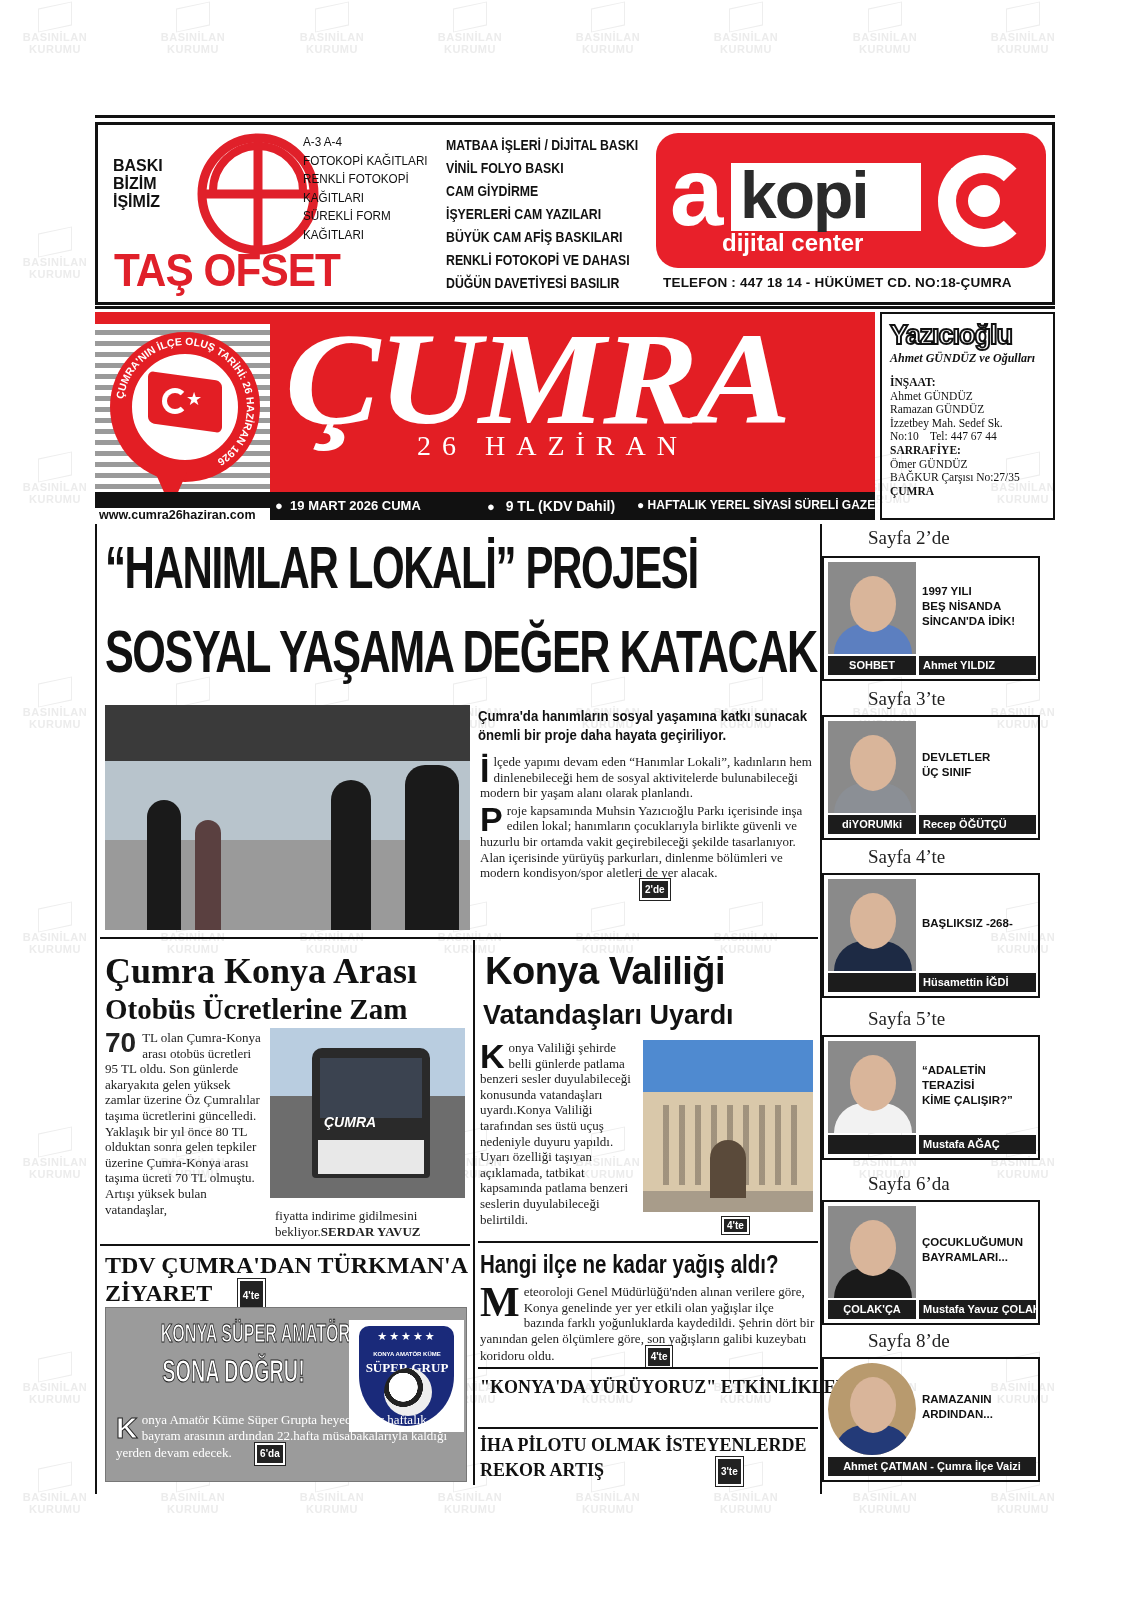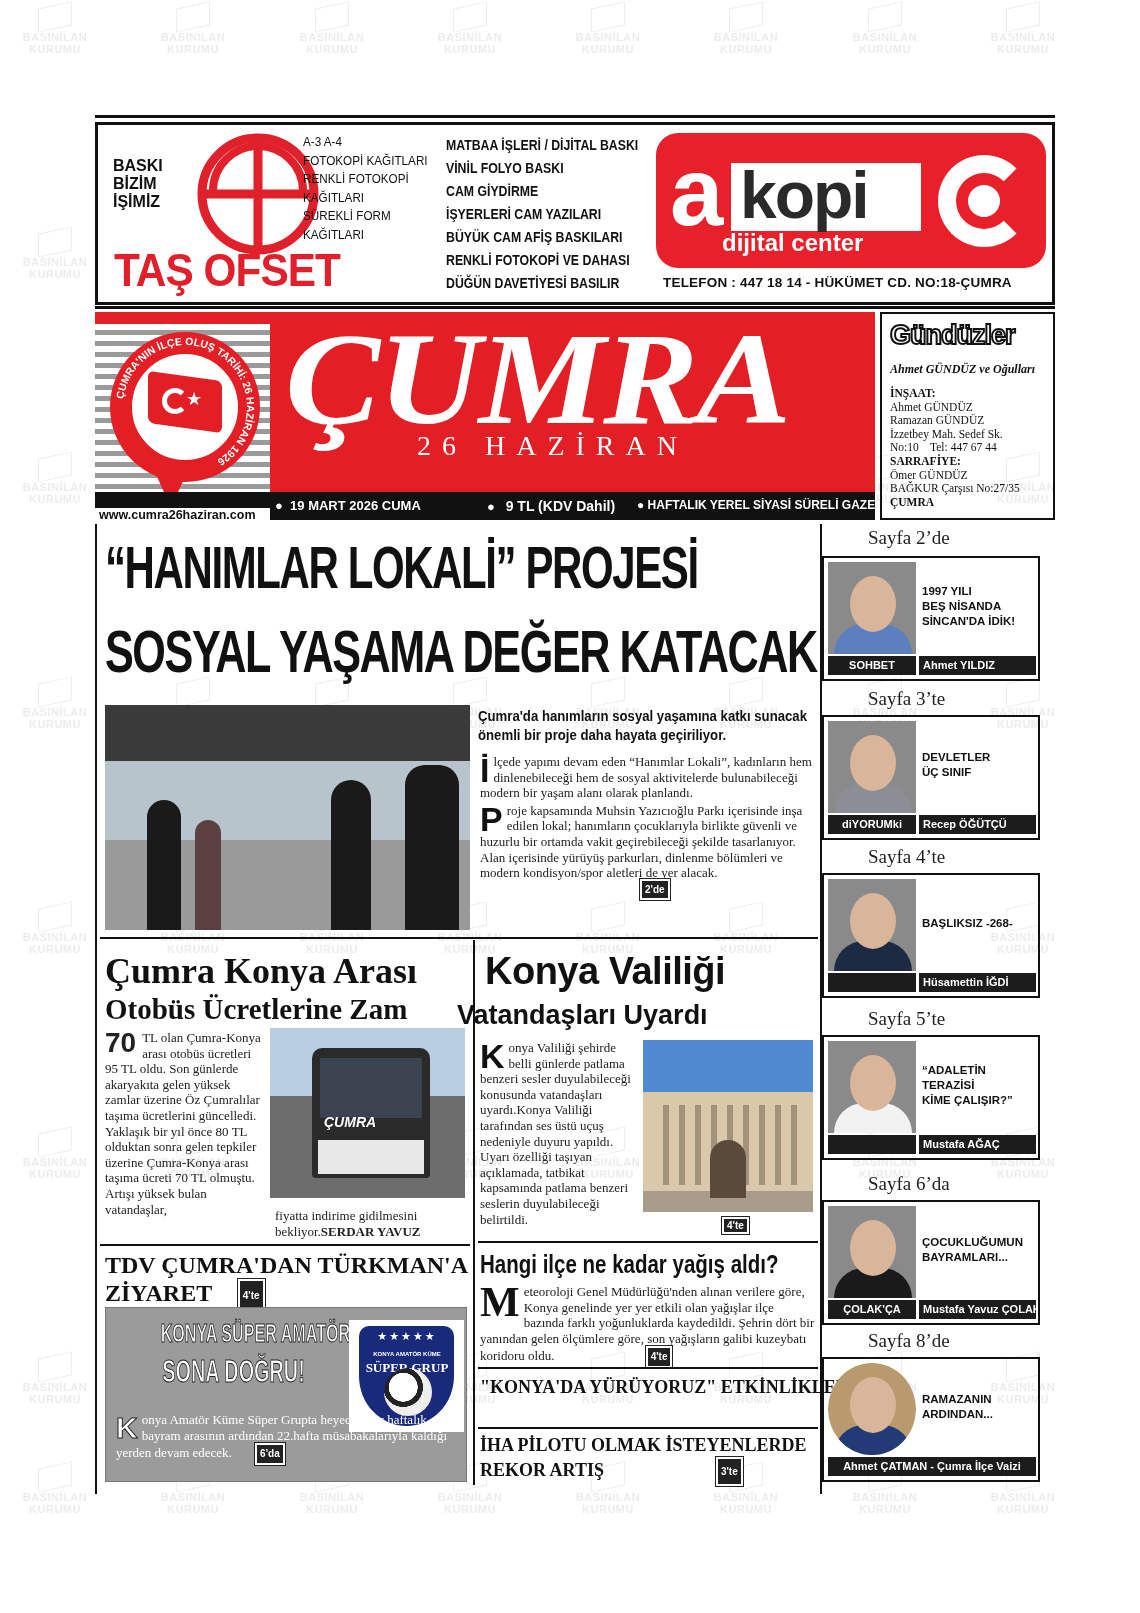--- a/index.html
+++ b/index.html
@@ -40,21 +40,21 @@
   .ribbon { position: absolute; left: 60px; top: 160px; width: 0; height: 0; border-left: 16px solid transparent; border-right: 16px solid transparent; border-top: 36px solid #e31e24; }
   .mast-title { position: absolute; left: 190px; top: -10px; font-family: "Liberation Serif", serif; font-style: italic; font-weight: bold; font-size: 132px; color: #fff; letter-spacing: -2px; transform: scaleX(1.08); transform-origin: left; white-space: nowrap; }
   .mast-sub { position: absolute; left: 322px; top: 118px; font-family: "Liberation Serif", serif; font-size: 28px; color: #fff; letter-spacing: 11px; white-space: nowrap; }
   .mast-bar { position: absolute; left: 95px; top: 492px; width: 780px; height: 28px; background: #111; color: #fff; font-family: "Liberation Sans", sans-serif; font-weight: bold; font-size: 13px; }
   .mast-bar span { position: absolute; top: 6px; white-space: nowrap; }
   .url { position: absolute; left: 95px; top: 508px; width: 175px; height: 16px; background: #fff; color: #111; font-family: "Liberation Sans", sans-serif; font-size: 12.5px; font-weight: bold; padding-left: 4px; }
 
   
   .gund { position: absolute; left: 880px; top: 312px; width: 175px; height: 208px; border: 2px solid #111; padding: 6px 8px; }
   .gund-logo { font-family: "Liberation Sans", sans-serif; font-weight: bold; font-size: 27px; color: #fff; -webkit-text-stroke: 2px #111; letter-spacing: -1px; }
-  .gund-sub { font-family: "Liberation Serif", serif; font-style: italic; font-weight: bold; font-size: 12px; margin-top: 11px; white-space: nowrap; }
+  .gund-sub { font-family: "Liberation Serif", serif; font-style: italic; font-weight: bold; font-size: 12px; margin-top: 0; white-space: nowrap; }
   .gund-body { font-size: 11.5px; line-height: 13.6px; margin-top: 10px; white-space: nowrap; }
   .gund-body b { font-weight: bold; }
 
   
   .content-left { position: absolute; left: 95px; top: 524px; width: 2px; height: 970px; background: #111; }
   .content-div { position: absolute; left: 820px; top: 524px; width: 2px; height: 970px; background: #111; }
 
   .hl1 { position: absolute; left: 105px; top: 533px; font-family: "Liberation Sans", sans-serif; font-weight: bold; font-size: 60px; letter-spacing: -2px; transform: scaleX(0.7); transform-origin: left; white-space: nowrap; color: #111; }
   .hl2 { position: absolute; left: 105px; top: 617px; font-family: "Liberation Sans", sans-serif; font-weight: bold; font-size: 60px; letter-spacing: -2px; transform: scaleX(0.72); transform-origin: left; white-space: nowrap; color: #111; }
 
@@ -92,21 +92,21 @@
   .spor-logo { position: absolute; left: 243px; top: 12px; width: 115px; height: 112px; background: #fff; }
   .shield { position: absolute; left: 10px; top: 6px; width: 95px; height: 100px; background: #1a2a7a; border-radius: 10px 10px 50% 50%; }
   .ball { position: absolute; left: 25px; top: 42px; width: 48px; height: 48px; border-radius: 50%; background: radial-gradient(circle at 40% 40%, #fff 0 35%, #222 36% 48%, #eee 49%); }
   .shield-txt { position: absolute; left: 5px; top: 22px; width: 86px; text-align: center; color: #fff; font-family: "Liberation Serif", serif; font-weight: bold; font-size: 13px; line-height: 13px; }
   .shield-stars { position: absolute; left: 8px; top: 4px; width: 80px; text-align: center; color: #fff; font-size: 11px; letter-spacing: 2px; }
   .spor-body { position: absolute; left: 10px; top: 104px; width: 345px; color: #fff; }
   .spor-body .drop { color: #fff; -webkit-text-stroke: 1px #222; font-family: "Liberation Sans", sans-serif; font-size: 30px; }
 
   
   .val-h1 { position: absolute; left: 485px; top: 950px; font-family: "Liberation Sans", sans-serif; font-weight: bold; font-size: 38px; white-space: nowrap; letter-spacing: -0.5px; }
-  .val-h2 { position: absolute; left: 457px; top: 1000px; font-family: "Liberation Sans", sans-serif; font-weight: bold; font-size: 27px; white-space: nowrap; }
+  .val-h2 { position: absolute; left: 483px; top: 1000px; font-family: "Liberation Sans", sans-serif; font-weight: bold; font-size: 27px; white-space: nowrap; }
   .val-body { position: absolute; left: 480px; top: 1040px; width: 160px; }
   .photo.valilik { left: 643px; top: 1040px; width: 170px; height: 172px; background: linear-gradient(#4f8ad0 0 30%, #d9c8aa 30% 88%, #a89c8a 88%); }
   .val-windows { position: absolute; left: 10px; top: 65px; width: 150px; height: 80px; background: repeating-linear-gradient(90deg, transparent 0 10px, #7b6f60 10px 16px); opacity: 0.6; }
   .val-door { position: absolute; left: 67px; top: 100px; width: 36px; height: 58px; background: #5a4a3a; border-radius: 18px 18px 0 0; }
 
   .yag-h { position: absolute; left: 480px; top: 1250px; font-family: "Liberation Sans", sans-serif; font-weight: bold; font-size: 25px; white-space: nowrap; transform: scaleX(0.82); transform-origin: left; }
   .yag-body { position: absolute; left: 480px; top: 1284px; width: 335px; }
 
   .kon-h { position: absolute; left: 480px; top: 1376px; font-family: "Liberation Serif", serif; font-weight: bold; font-size: 18px; line-height: 23px; white-space: nowrap; }
   .iha-h { position: absolute; left: 480px; top: 1434px; font-family: "Liberation Serif", serif; font-weight: bold; font-size: 18px; line-height: 23px; white-space: nowrap; }
@@ -513,21 +513,21 @@
   <div class="mast-sub">26 HAZİRAN</div>
 </div>
 <div class="mast-bar">
   <span style="left:180px">●&nbsp; <span style="position:static">19 MART 2026 CUMA</span></span>
   <span style="left:392px">●&nbsp;&nbsp; <span style="position:static;font-size:14px">9 TL (KDV Dahil)</span></span>
   <span style="left:542px;font-size:12px">● <span style="position:static">HAFTALIK YEREL SİYASİ SÜRELİ GAZETE</span></span>
 </div>
 <a class="url">www.cumra26haziran.com</a>
 
 <div class="gund">
-  <div class="gund-logo">Gündüzler</div>
+  <div class="gund-logo">Yazıcıoğlu</div>
   <div class="gund-sub">Ahmet GÜNDÜZ ve Oğulları</div>
   <div class="gund-body">
     <b>İNŞAAT:</b><br>
     <span>Ahmet GÜNDÜZ</span><br>
     <span>Ramazan GÜNDÜZ</span><br>
     <span>İzzetbey Mah. Sedef Sk.</span><br>
     <span style="white-space:pre">No:10    Tel: 447 67 44</span><br>
     <b>SARRAFİYE:</b><br>
     <span>Ömer GÜNDÜZ</span><br>
     <span>BAĞKUR Çarşısı No:27/35</span><br>

